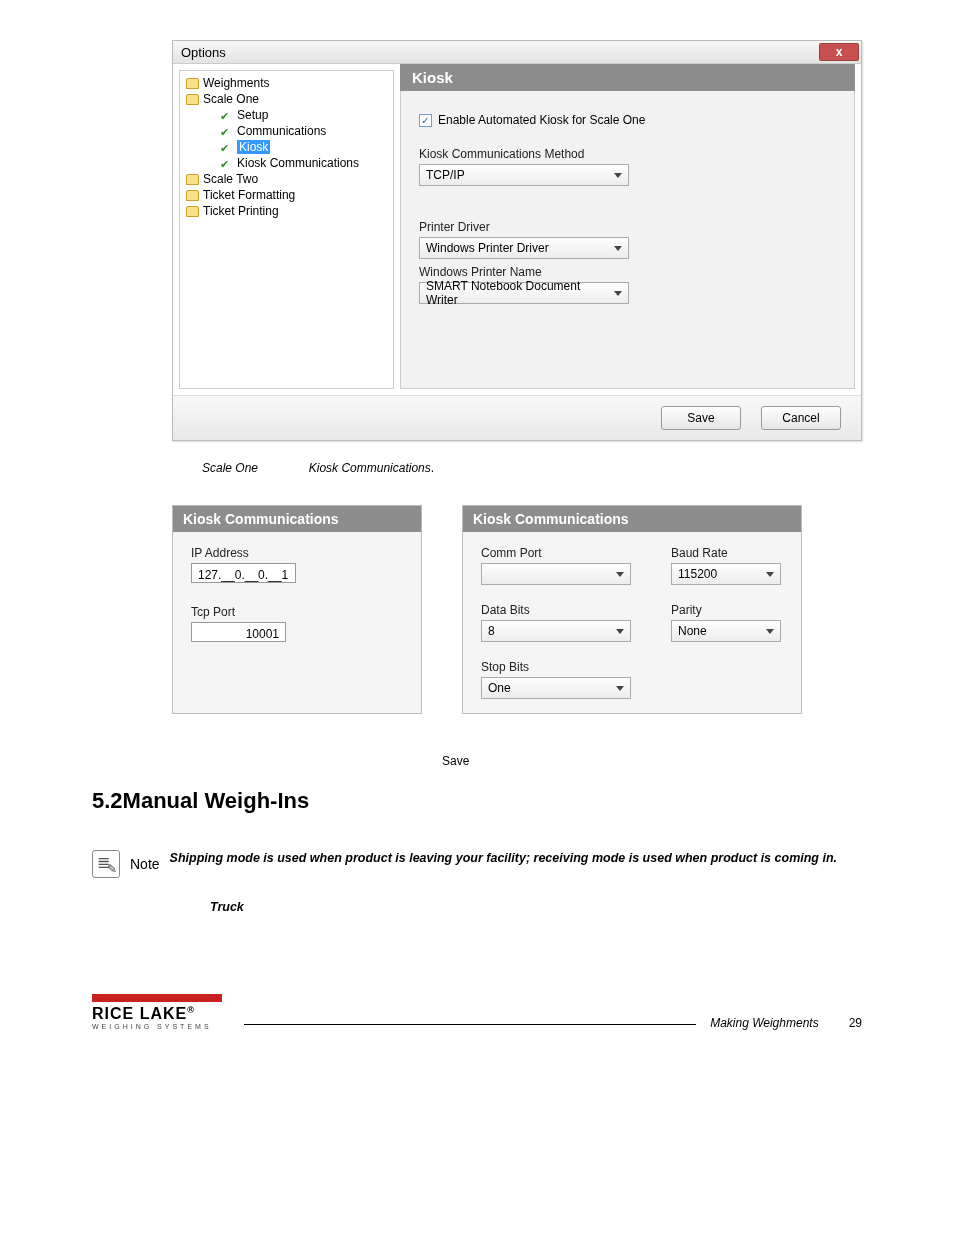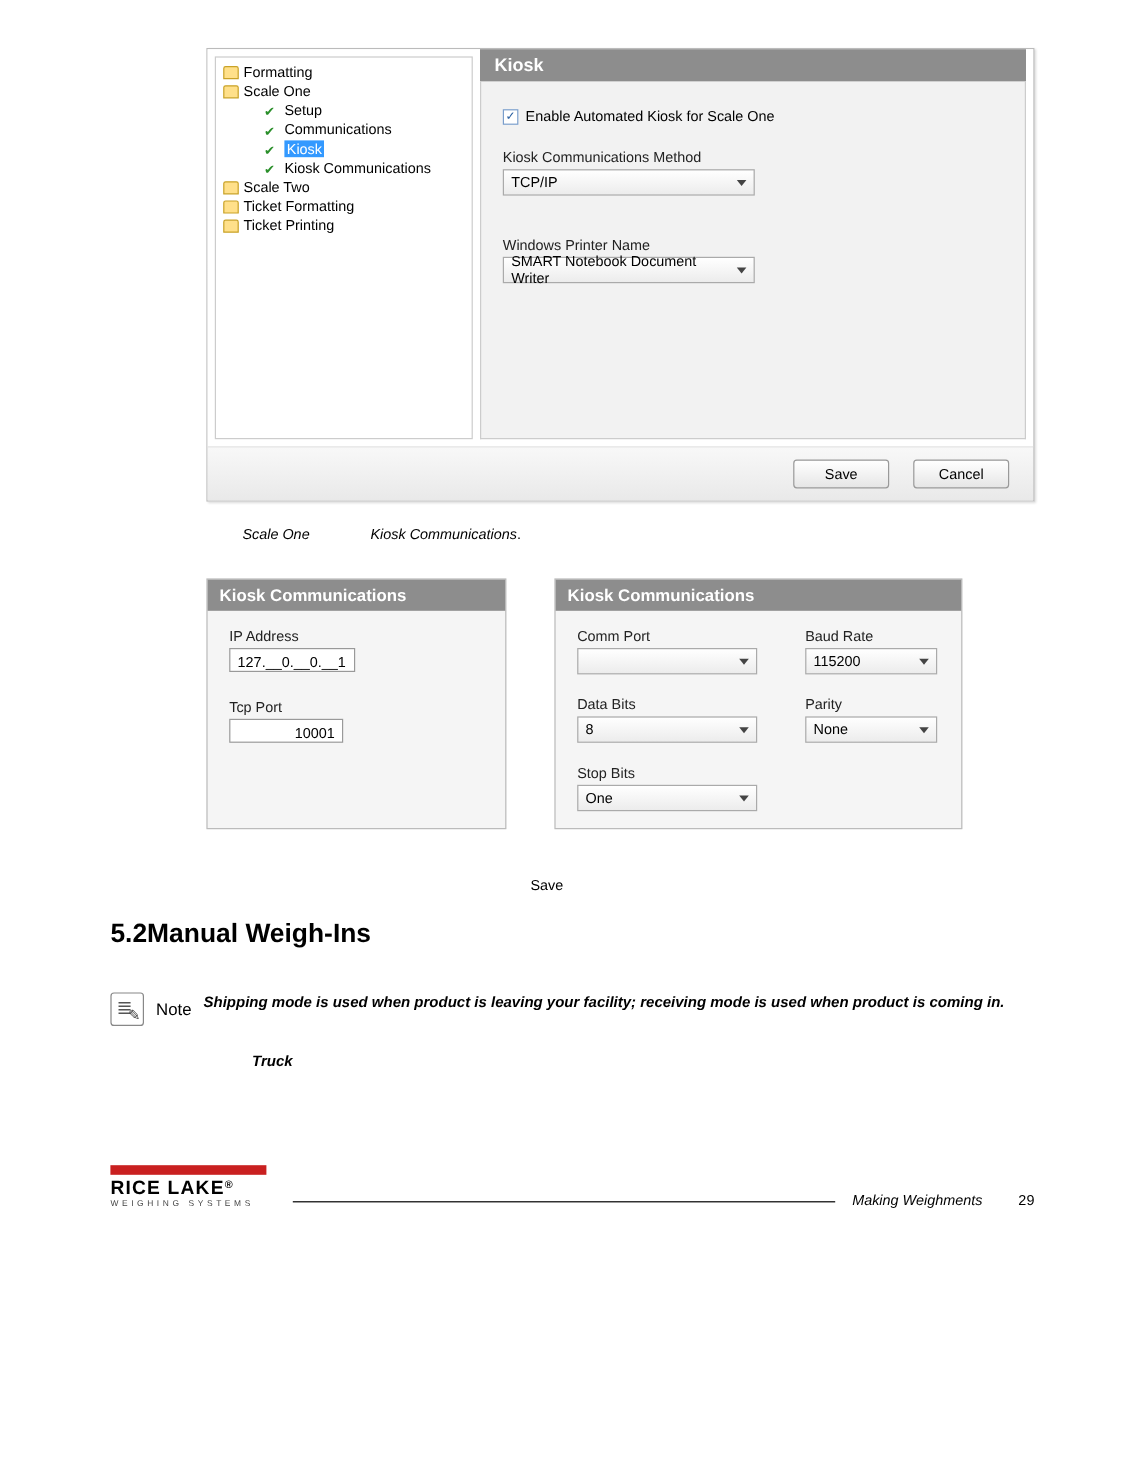--- a/index.html
+++ b/index.html
@@ -120,25 +120,31 @@
   .foot-page { }
   .hr-line { height:1px; background:#000; flex:1; margin:0 14px 5px 22px; align-self:flex-end;}
 </style>
 </head>
 <body>
 
 <div class="page">
 
   <div class="dialog-outer">
     <div class="dialog">
+      <div class="titlebar">
+        <span>Options</span>
+        <div class="closebtn">
+          <span>x</span>
+        </div>
+      </div>
       <div class="dialog-body">
         <div class="tree">
           <div class="tree-node">
             <span class="folder-icon"></span>
-            <span>Formatting</span>
+            <span>Weighments</span>
           </div>
           <div class="tree-node">
             <span class="folder-icon"></span>
             <span>Scale One</span>
           </div>
           <div class="tree-node indent2">
             <span class="check-icon"></span>
             <span>Setup</span>
           </div>
           <div class="tree-node indent2">
@@ -174,20 +180,27 @@
               <span>Enable Automated Kiosk for Scale One</span>
             </div>
             <div class="form-row">
               <span class="form-label">Kiosk Communications Method</span>
               <div class="dropdown">
                 <span>TCP/IP</span>
                 <span class="caret"></span>
               </div>
             </div>
             <div style="height:18px"></div>
+            <div class="form-row" style="margin-bottom:6px">
+              <span class="form-label">Printer Driver</span>
+              <div class="dropdown">
+                <span>Windows Printer Driver</span>
+                <span class="caret"></span>
+              </div>
+            </div>
             <div class="form-row">
               <span class="form-label">Windows Printer Name</span>
               <div class="dropdown">
                 <span>SMART Notebook Document Writer</span>
                 <span class="caret"></span>
               </div>
             </div>
           </div>
         </div>
       </div>

